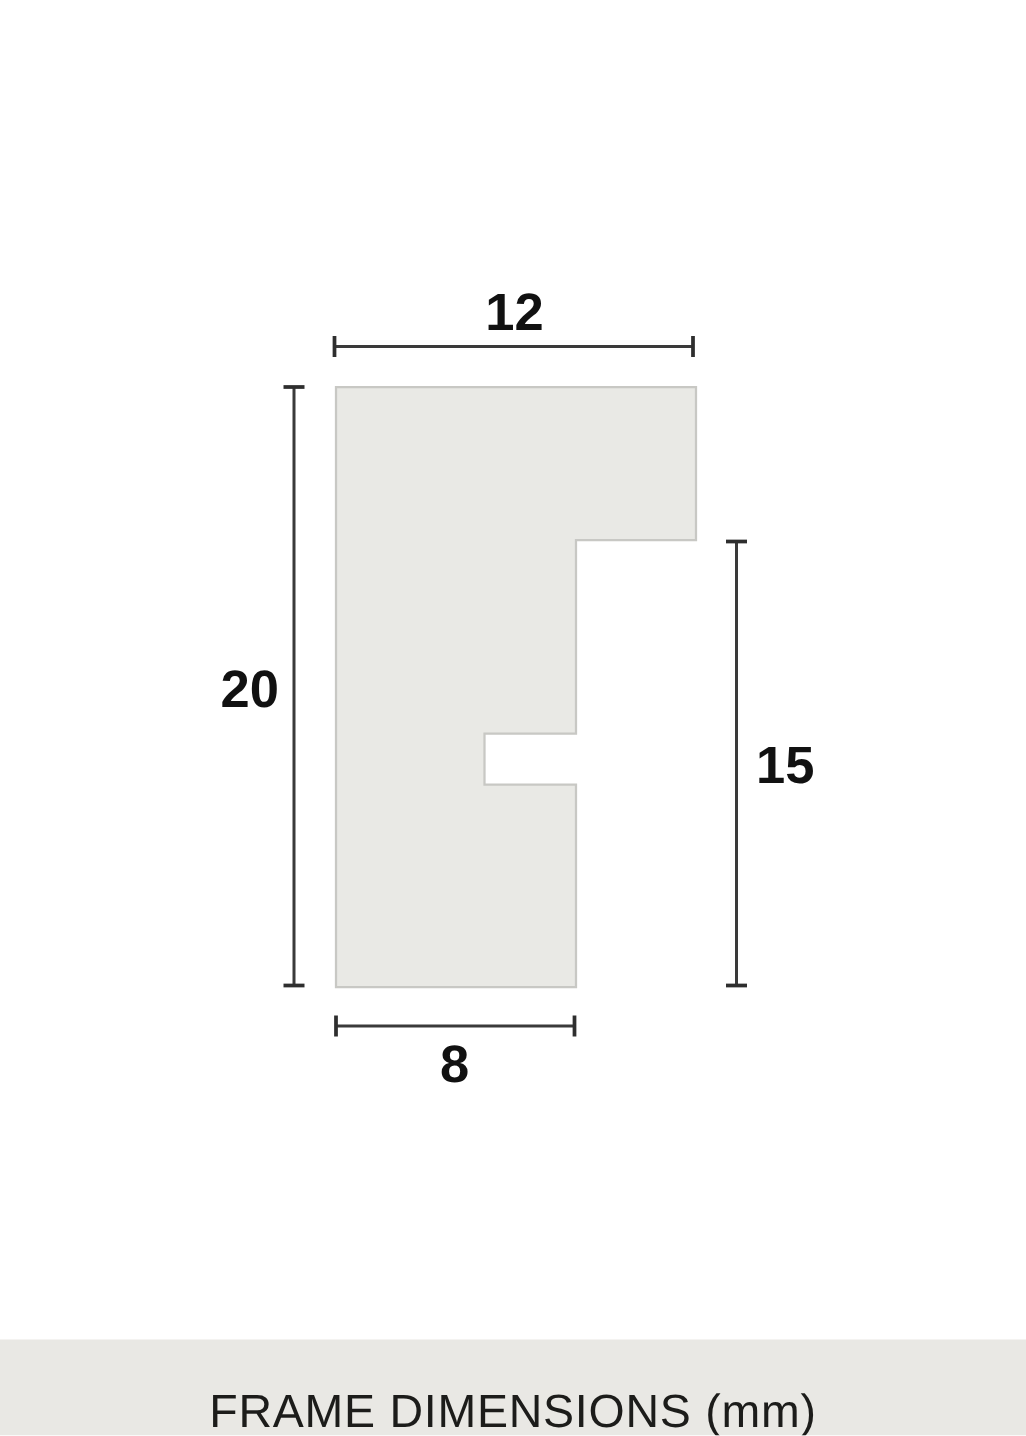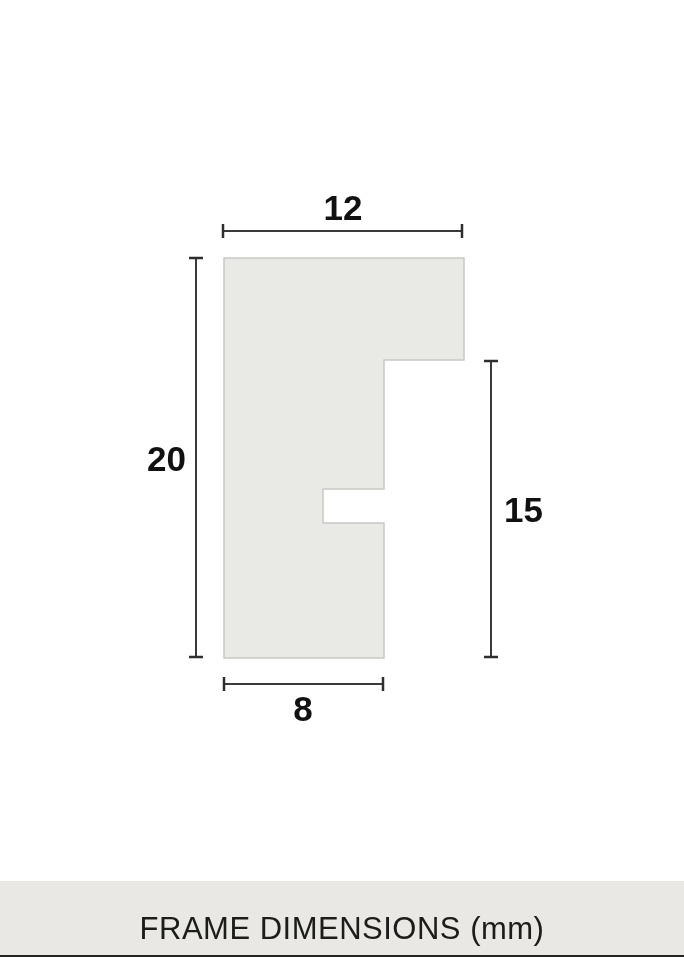--- a/index.html
+++ b/index.html
@@ -9,20 +9,21 @@
     font-family: "Liberation Sans", sans-serif;
   }
   .screen {
     position: relative;
     width: 684px;
     height: 957px;
     background: #ffffff;
     overflow: hidden;
     display: flex;
     flex-direction: column;
+    gap: 12px;
   }
   .diagram-area {
     position: relative;
     width: 684px;
     height: 881px;
     background: #ffffff;
   }
   .diagram-svg {
     display: block;
     width: 684px;

